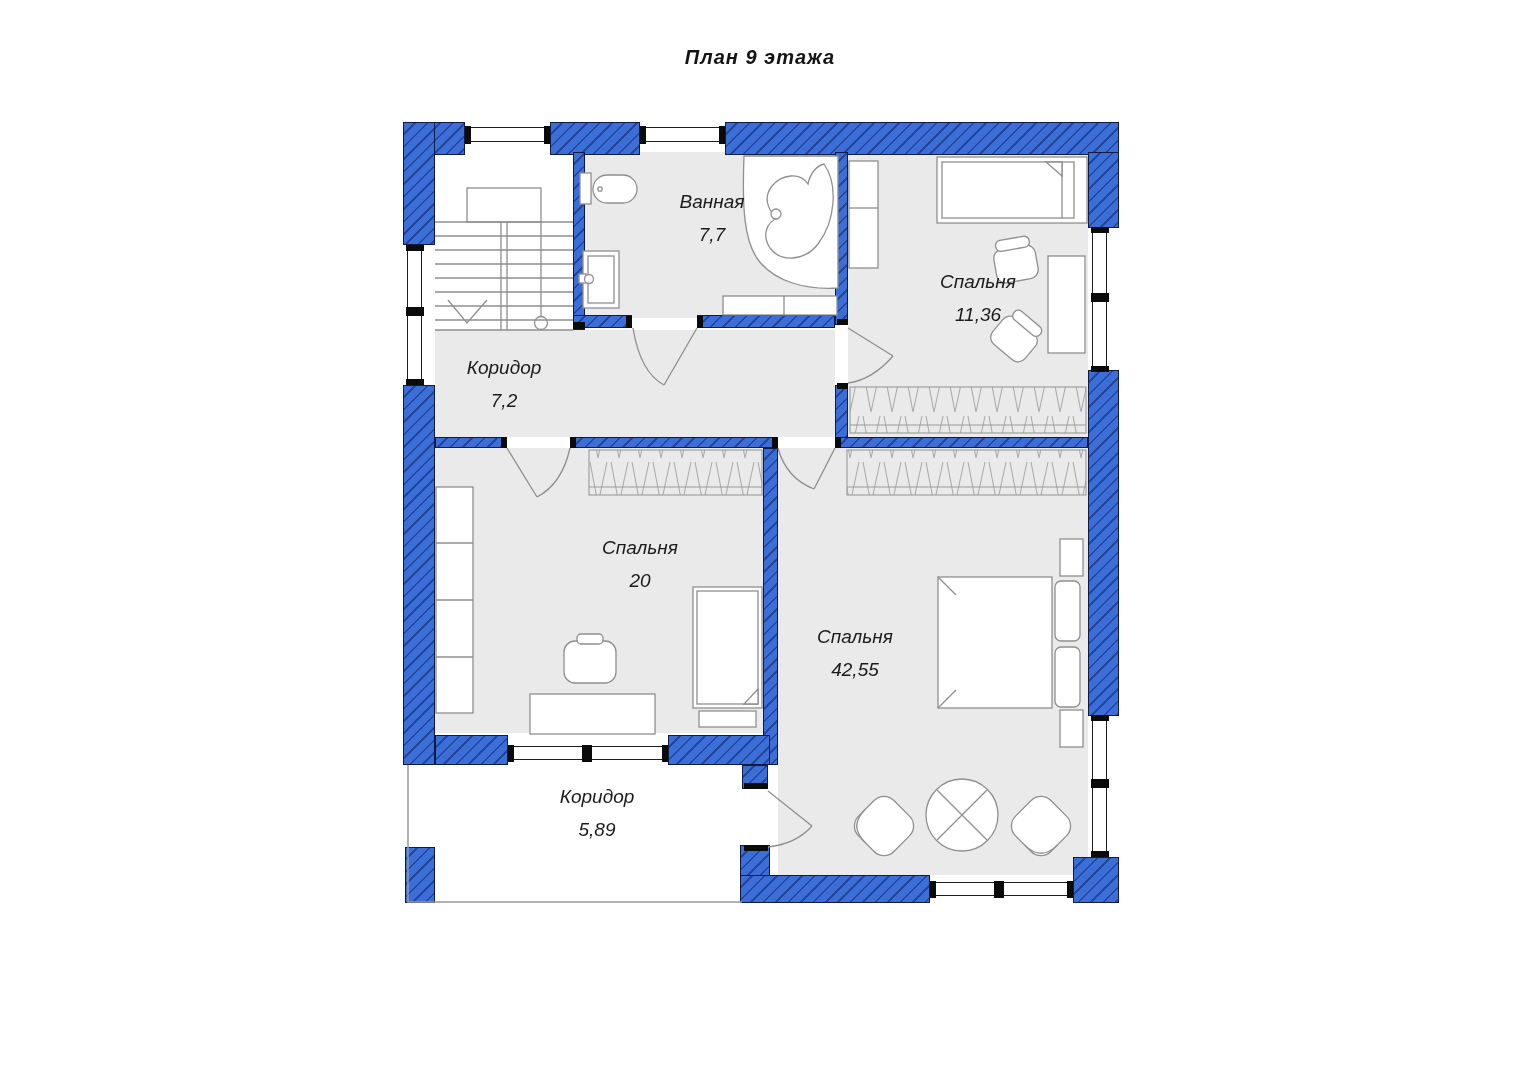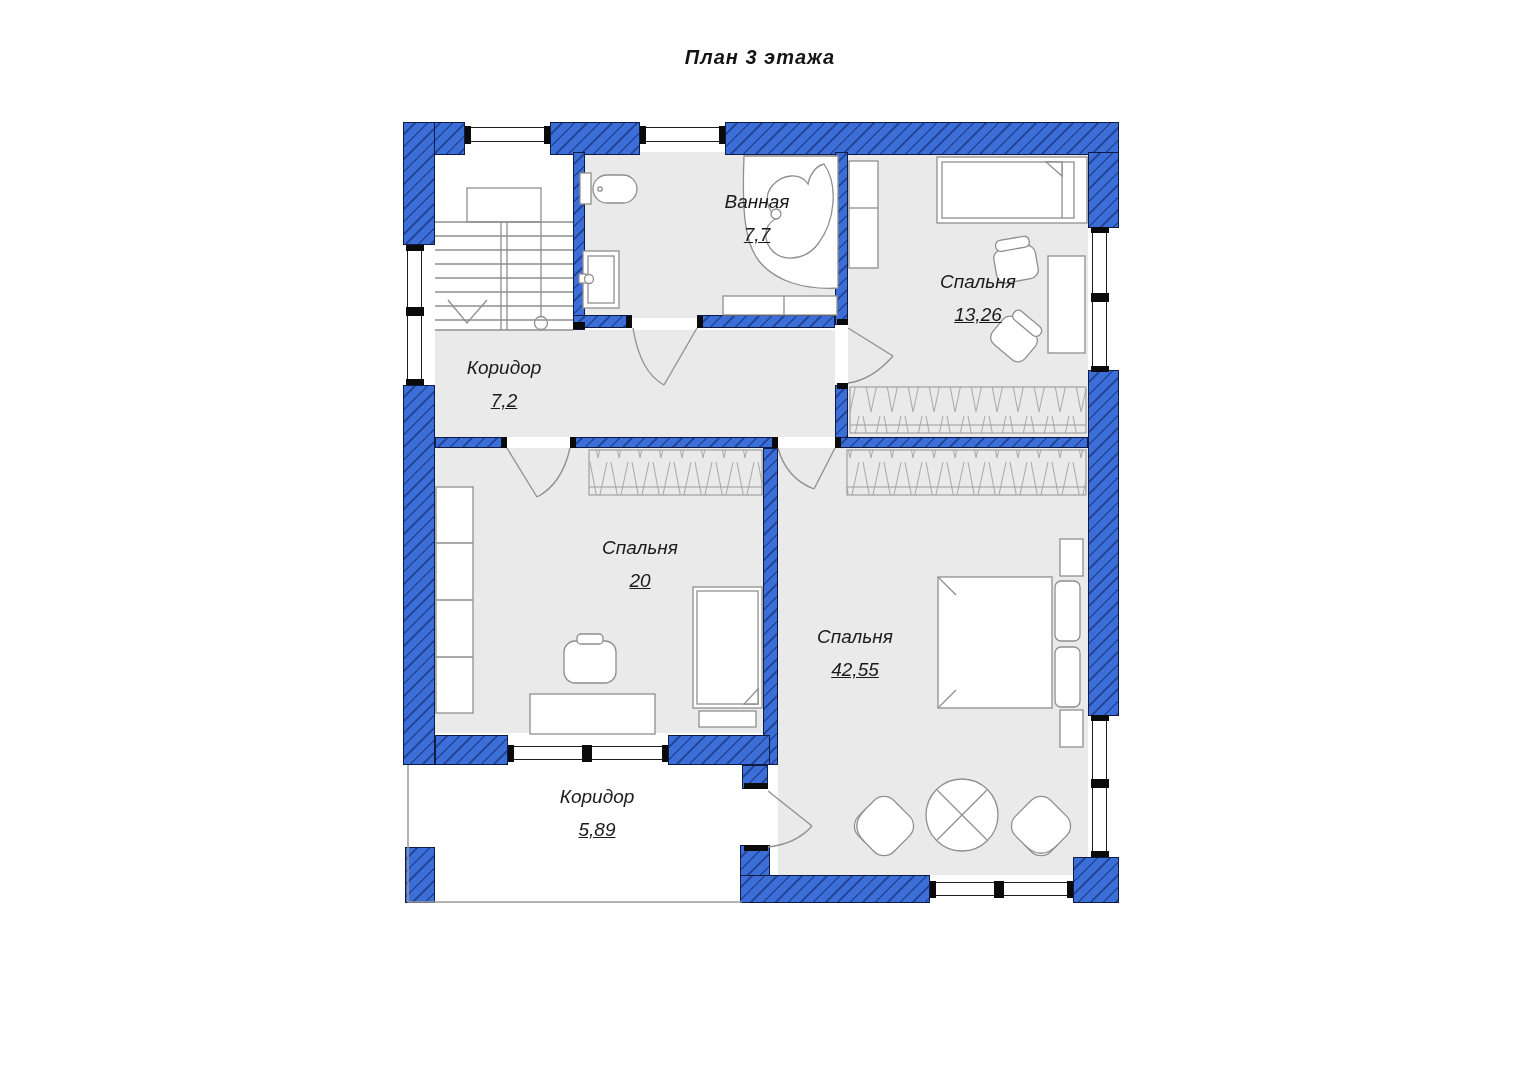--- a/index.html
+++ b/index.html
@@ -10,31 +10,31 @@
   .wall{position:absolute;box-sizing:border-box;border:1.6px solid #0e1b45;
         background:#3c6ed8;
         background-image:repeating-linear-gradient(135deg,rgba(14,27,69,0) 0 7px,rgba(16,38,105,.55) 7px 8.8px);}
   .cap{position:absolute;background:#0b0b0b;}
   .winh,.winv{position:absolute;box-sizing:border-box;background:#ffffff;}
   .winh{border-top:1.6px solid #1d1d1d;border-bottom:1.6px solid #1d1d1d;}
   .winv{border-left:1.6px solid #1d1d1d;border-right:1.6px solid #1d1d1d;}
   .tick{position:absolute;background:#0b0b0b;}
   .room-label{position:absolute;transform:translateX(-50%);text-align:center;color:#1b1b1b;
               font-style:italic;font-size:19px;line-height:1;white-space:nowrap;}
-  .rarea{margin-top:14px;text-decoration:underline;}
+  .rarea{margin-top:14px;}
   .title{position:absolute;left:760px;top:46px;transform:translateX(-50%);
          font-style:italic;font-weight:bold;font-size:20px;color:#141414;letter-spacing:1px;}
   svg.overlay{position:absolute;left:0;top:0;}
 </style>
 </head>
 <body>
 
 <div class="plan">
 
-  <div class="title">План 3 этажа</div>
+  <div class="title">План 9 этажа</div>
 
   <div class="floor" style="left:585px;top:152px;width:250px;height:166px;"></div>
   <div class="floor" style="left:848px;top:152px;width:240px;height:285px;"></div>
   <div class="floor" style="left:435px;top:330px;width:400px;height:107px;"></div>
   <div class="floor" style="left:435px;top:448px;width:328px;height:285px;"></div>
   <div class="floor" style="left:778px;top:448px;width:310px;height:427px;"></div>
   <div class="floor-white" style="left:408px;top:765px;width:334px;height:138px;"></div>
 
   <div class="wall" style="left:403px;top:122px;width:62px;height:33px;"></div>
   <div class="wall" style="left:403px;top:122px;width:32px;height:123px;"></div>
@@ -269,27 +269,27 @@
     <g stroke="#8f8f8f" fill="none" stroke-width="1.3">
       <path d="M768,847 Q796,844 812,826"></path>
         <line x1="768" y1="791" x2="812" y2="826"></line>
     </g>
 
     <g stroke="#9a9a9a" fill="none" stroke-width="1.5">
       <polyline points="408,765 408,902 742,902"></polyline>
     </g>
   </svg>
 
-  <div class="room-label" style="left:712px;top:192px;margin-left:45px;">
+  <div class="room-label" style="left:712px;top:192px;">
     <div class="rname">Ванная</div>
     <div class="rarea">7,7</div>
   </div>
   <div class="room-label" style="left:978px;top:272px;">
     <div class="rname">Спальня</div>
-    <div class="rarea">13,26</div>
+    <div class="rarea">11,36</div>
   </div>
   <div class="room-label" style="left:504px;top:358px;">
     <div class="rname">Коридор</div>
     <div class="rarea">7,2</div>
   </div>
   <div class="room-label" style="left:640px;top:538px;">
     <div class="rname">Спальня</div>
     <div class="rarea">20</div>
   </div>
   <div class="room-label" style="left:855px;top:627px;">

